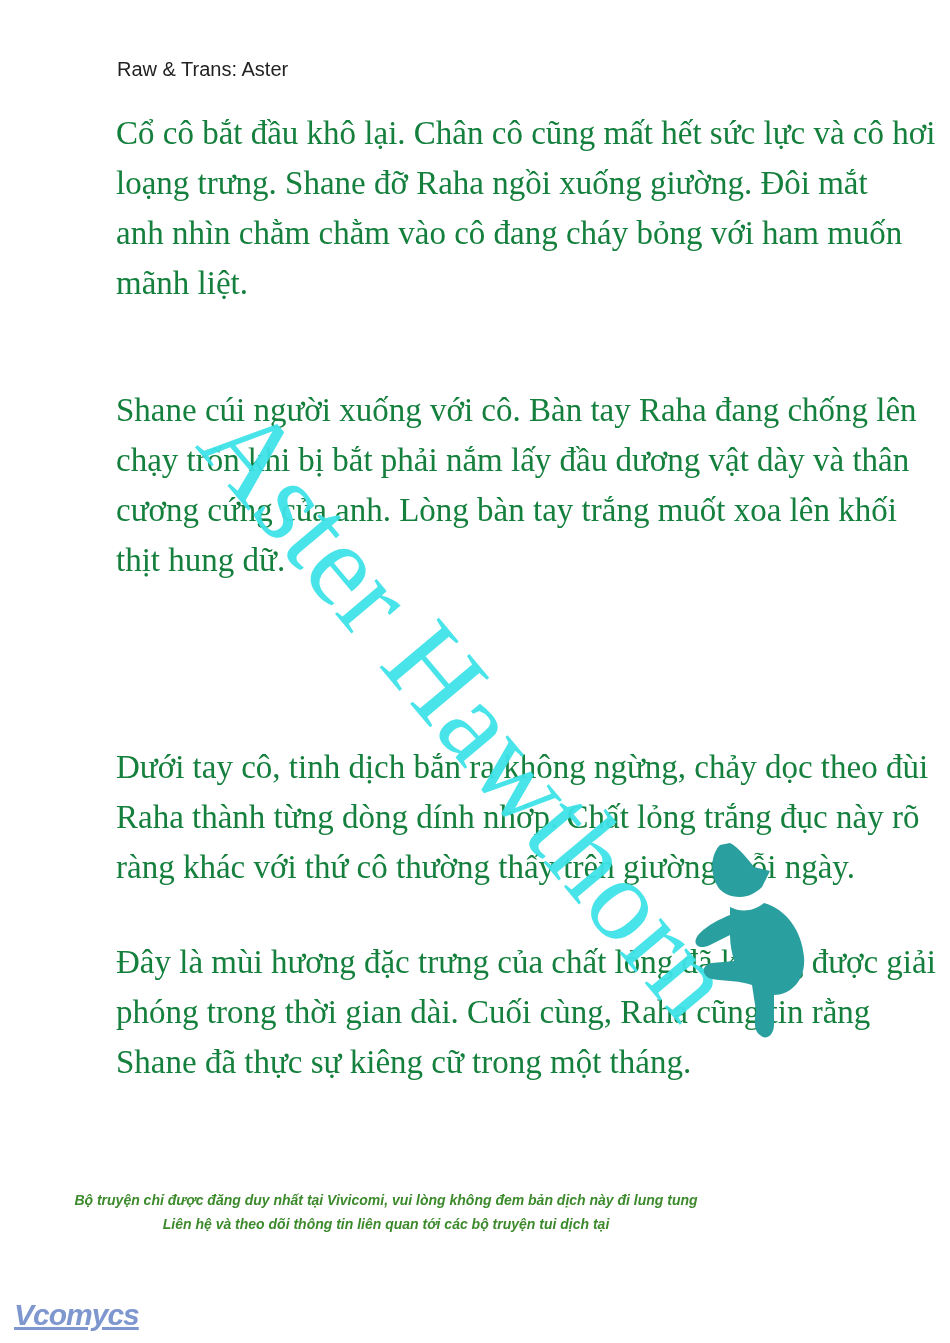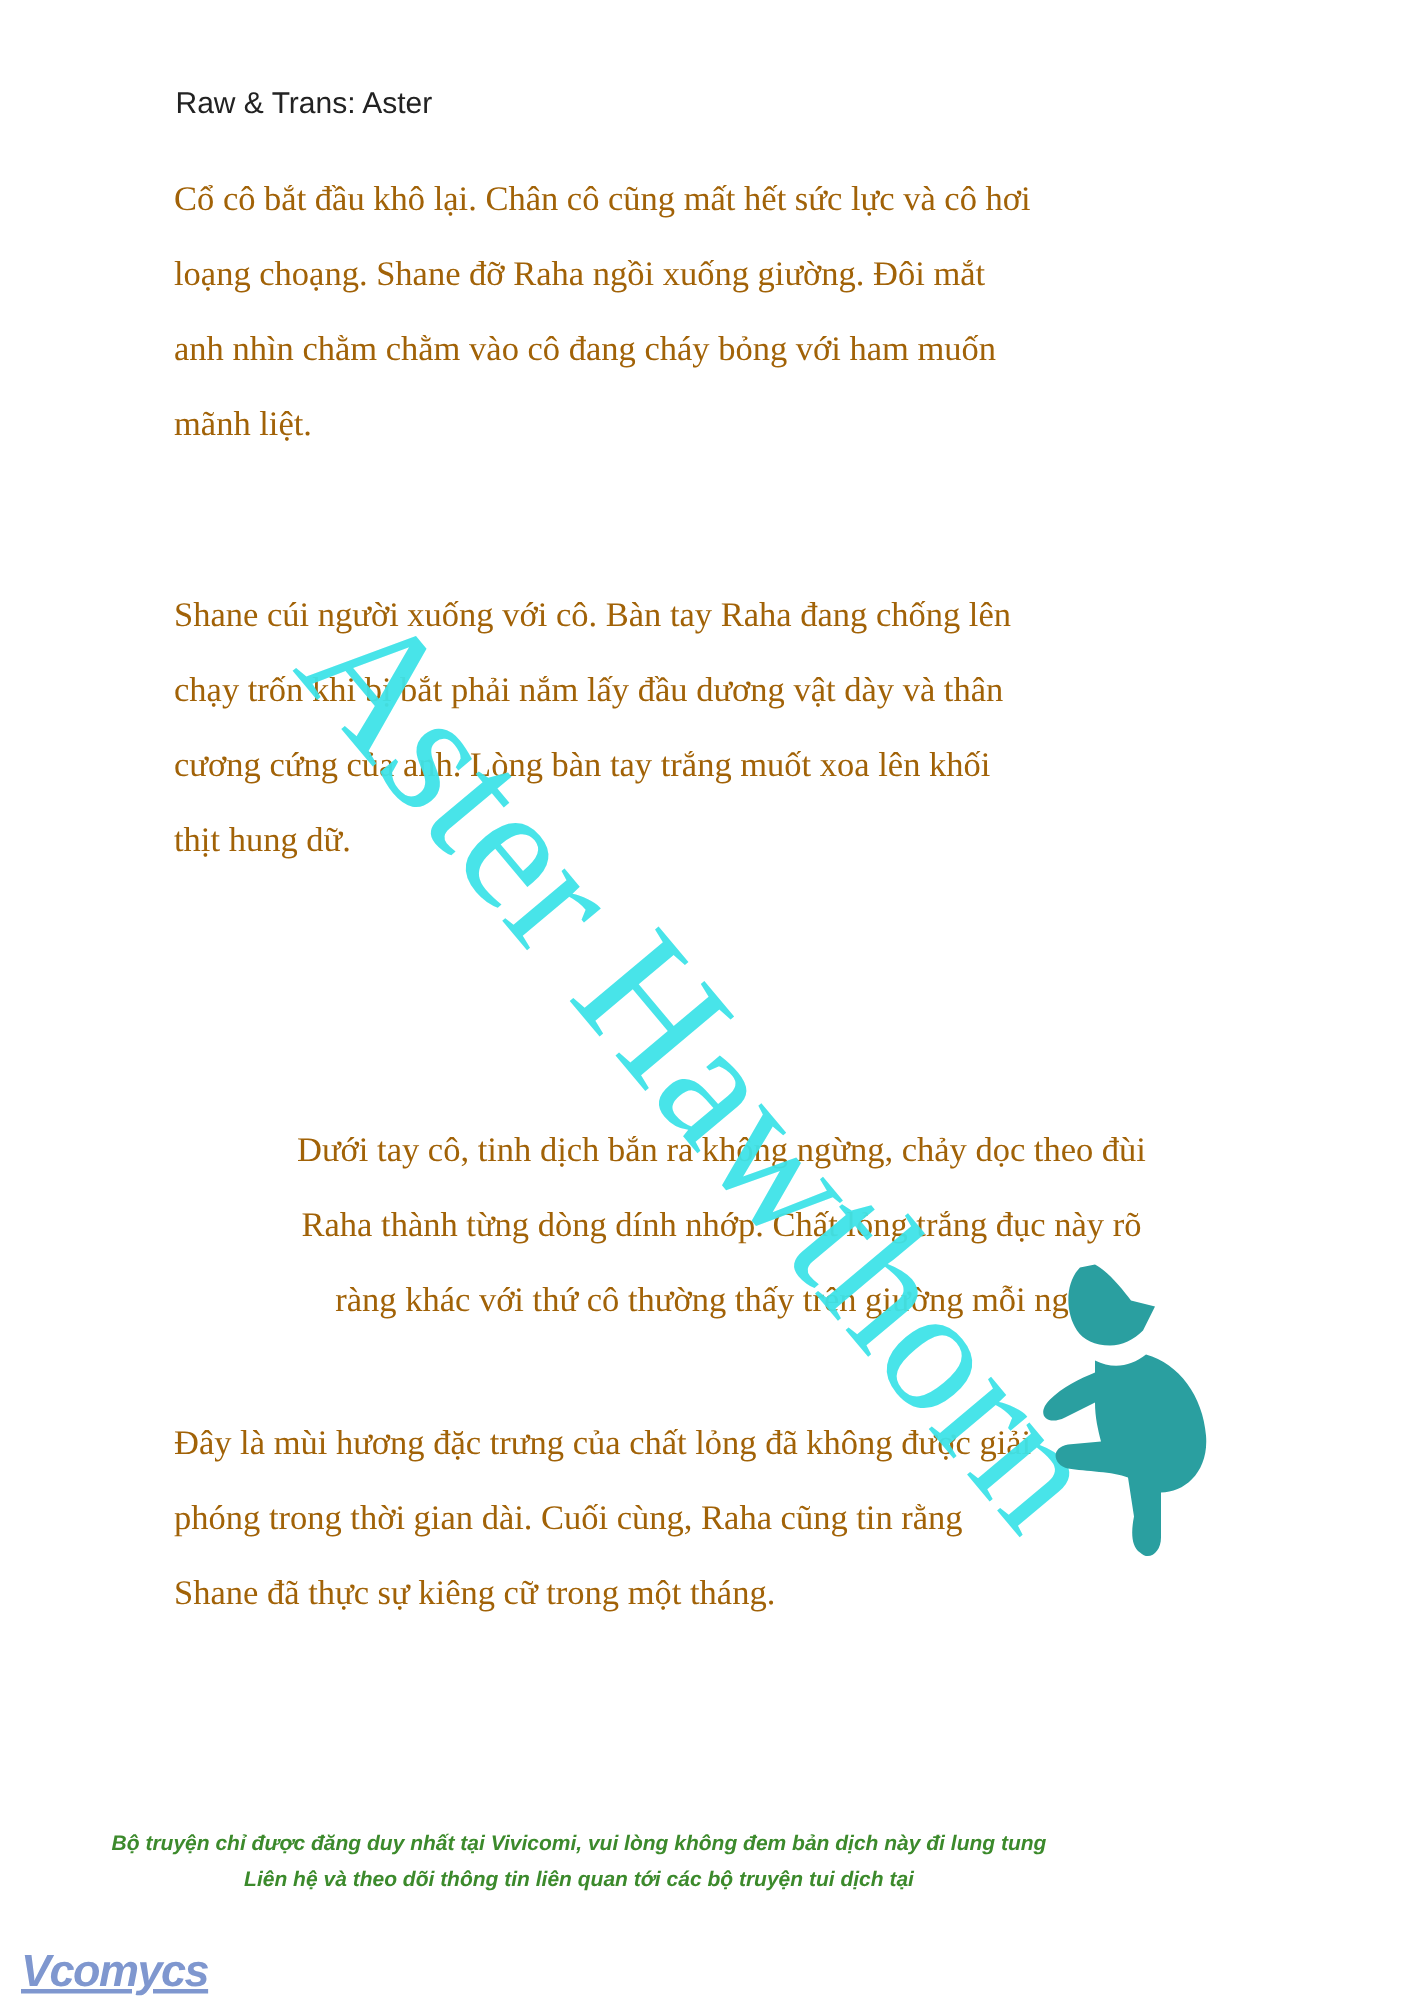--- a/index.html
+++ b/index.html
@@ -3,51 +3,51 @@
 <meta charset="utf-8">
 <style>
   html, body { margin: 0; padding: 0; background: #ffffff; }
   body { width: 950px; height: 1343px; position: relative; overflow: hidden; }
   .header {
     position: absolute; left: 117px; top: 58px;
     font-family: "Liberation Sans", sans-serif; font-size: 20px; color: #222;
   }
   .para {
     position: absolute; left: 116px; width: 730px;
-    font-family: "Liberation Serif", serif; font-size: 23px; color: #a16207;
+    font-family: "Liberation Serif", serif; font-size: 33px; color: #15803d;
     line-height: 50px; margin: 0;
   }
   .para .line { display: block; white-space: nowrap; }
   .watermark {
     position: absolute; left: 90px; top: 560px;
     font-family: "Liberation Serif", serif; font-size: 118px; color: #3fe3e8;
     transform-origin: 0 0; transform: rotate(50deg) translate(-20px,-260px);
     white-space: nowrap; opacity: 0.95; pointer-events: none;
   }
   .cat { position: absolute; left: 690px; top: 835px; width: 150px; height: 210px; }
   .footer {
-    position: absolute; left: 0; width: 772px; top: 1216px;
+    position: absolute; left: 0; width: 772px; top: 1188px;
     font-family: "Liberation Sans", sans-serif; font-style: italic; font-weight: bold;
     font-size: 14px; color: #3c8a2c; text-align: center; line-height: 24px;
   }
   .footer .fline { display: block; }
   .logo {
     position: absolute; left: 14px; top: 1298px;
     font-family: "Liberation Sans", sans-serif; font-style: italic; font-weight: bold;
     font-size: 30px; letter-spacing: -1px; color: #7f97cf; text-decoration: underline;
   }
 </style>
 </head>
 <body>
 
 <div class="header">Raw &amp; Trans: Aster</div>
 
 <div class="para" style="top:108px;">
   <span class="line">Cổ cô bắt đầu khô lại. Chân cô cũng mất hết sức lực và cô hơi</span>
-  <span class="line">loạng choạng. Shane đỡ Raha ngồi xuống giường. Đôi mắt</span>
+  <span class="line">loạng trưng. Shane đỡ Raha ngồi xuống giường. Đôi mắt</span>
   <span class="line">anh nhìn chằm chằm vào cô đang cháy bỏng với ham muốn</span>
   <span class="line">mãnh liệt.</span>
 </div>
 
 <div class="para" style="top:385px;">
   <span class="line">Shane cúi người xuống với cô. Bàn tay Raha đang chống lên</span>
   <span class="line">chạy trốn khi bị bắt phải nắm lấy đầu dương vật dày và thân</span>
   <span class="line">cương cứng của anh. Lòng bàn tay trắng muốt xoa lên khối</span>
   <span class="line">thịt hung dữ.</span>
 </div>

